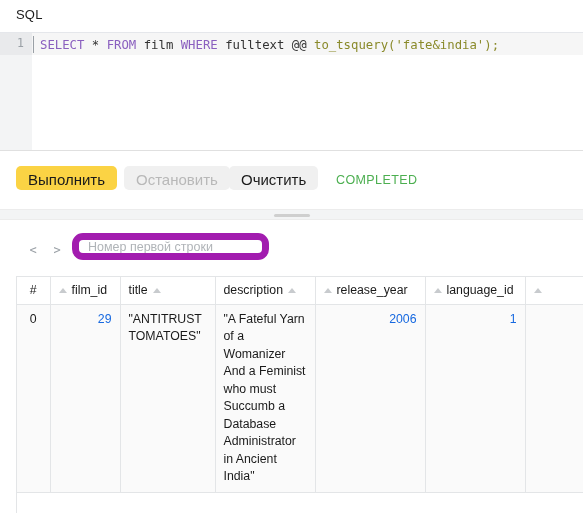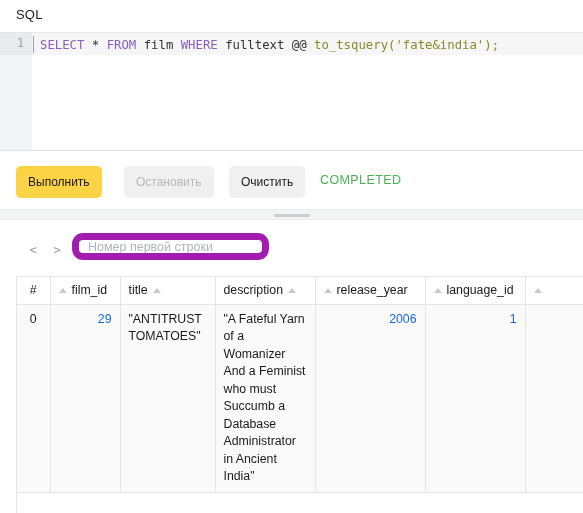--- a/index.html
+++ b/index.html
@@ -59,31 +59,31 @@
   .tok-kw   { color: #8a5fbf; }
   .tok-op   { color: #333333; }
   .tok-id   { color: #333333; }
   .tok-fn   { color: #8a8a2a; }
   .tok-str  { color: #8a8a2a; margin-top: 40px; }
   .tok-punc { color: #8a8a2a; }
 
   
   .actions { position: absolute; left: 0; top: 152px; width: 583px; height: 55px; }
   .btn {
-    position: absolute; top: 14px; height: 32px;
+    position: absolute; top: 14px; height: 24px;
     border: none; border-radius: 5px;
     font-family: "Liberation Sans", sans-serif;
-    font-size: 12px; cursor: pointer;
+    font-size: 15px; cursor: pointer;
     padding: 0 12px; line-height: 28px;
   }
   .btn-run   { left: 16px;  background: #fbd344; color: #1a1a1a; font-weight: normal; }
   .btn-stop  { left: 124px; background: #f0f0f0; color: #b8b8b8; cursor: default; }
   .btn-clear { left: 229px; background: #f0f0f0; color: #1a1a1a; }
   .status {
-    position: absolute; left: 320px; top: 14px; height: 28px; line-height: 28px;
+    position: absolute; left: 336px; top: 14px; height: 28px; line-height: 28px;
     font-size: 12.5px; color: #4caf50; letter-spacing: .4px; text-align: center;
   }
 
   
   .splitter {
     position: absolute; left: 0; top: 209px; width: 583px; height: 11px;
     background: #f3f4f5;
     border-top: 1px solid #ececec; border-bottom: 1px solid #ececec;
   }
   .grip {

